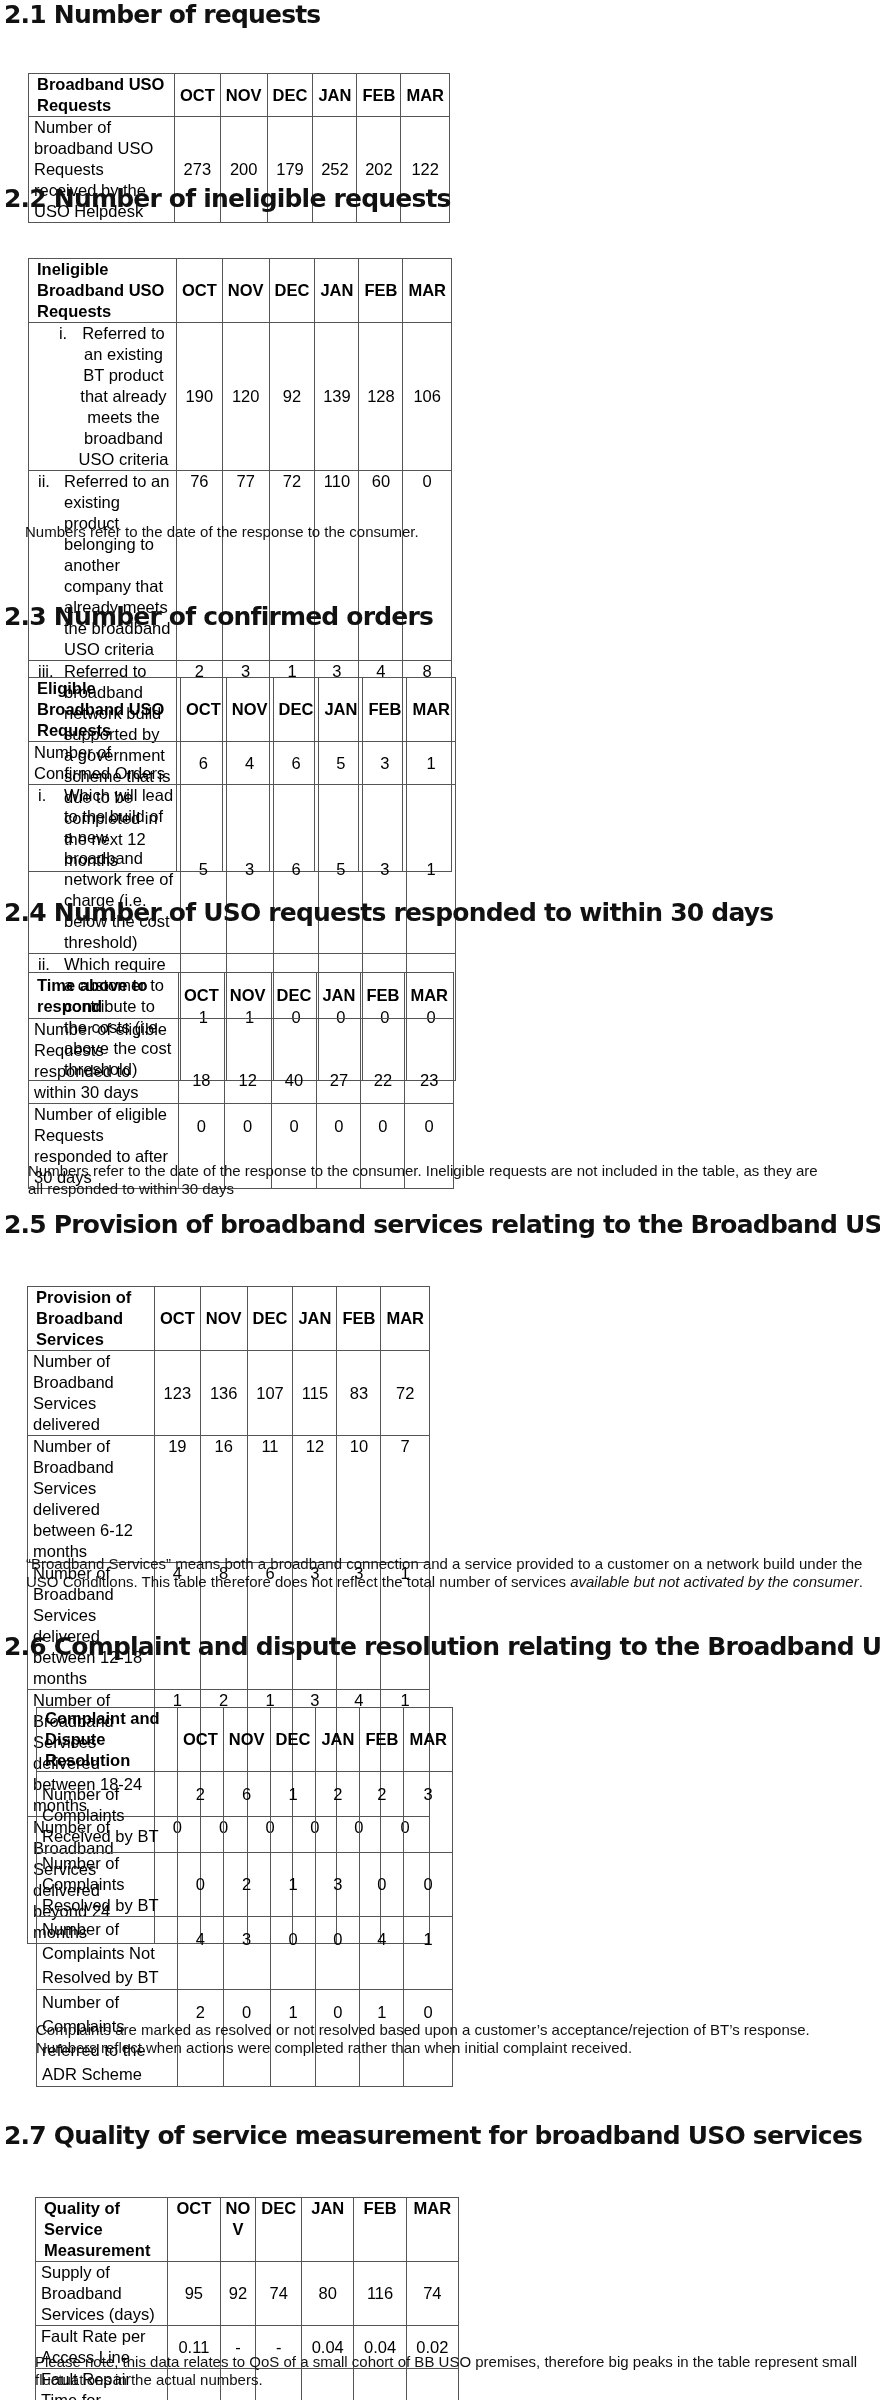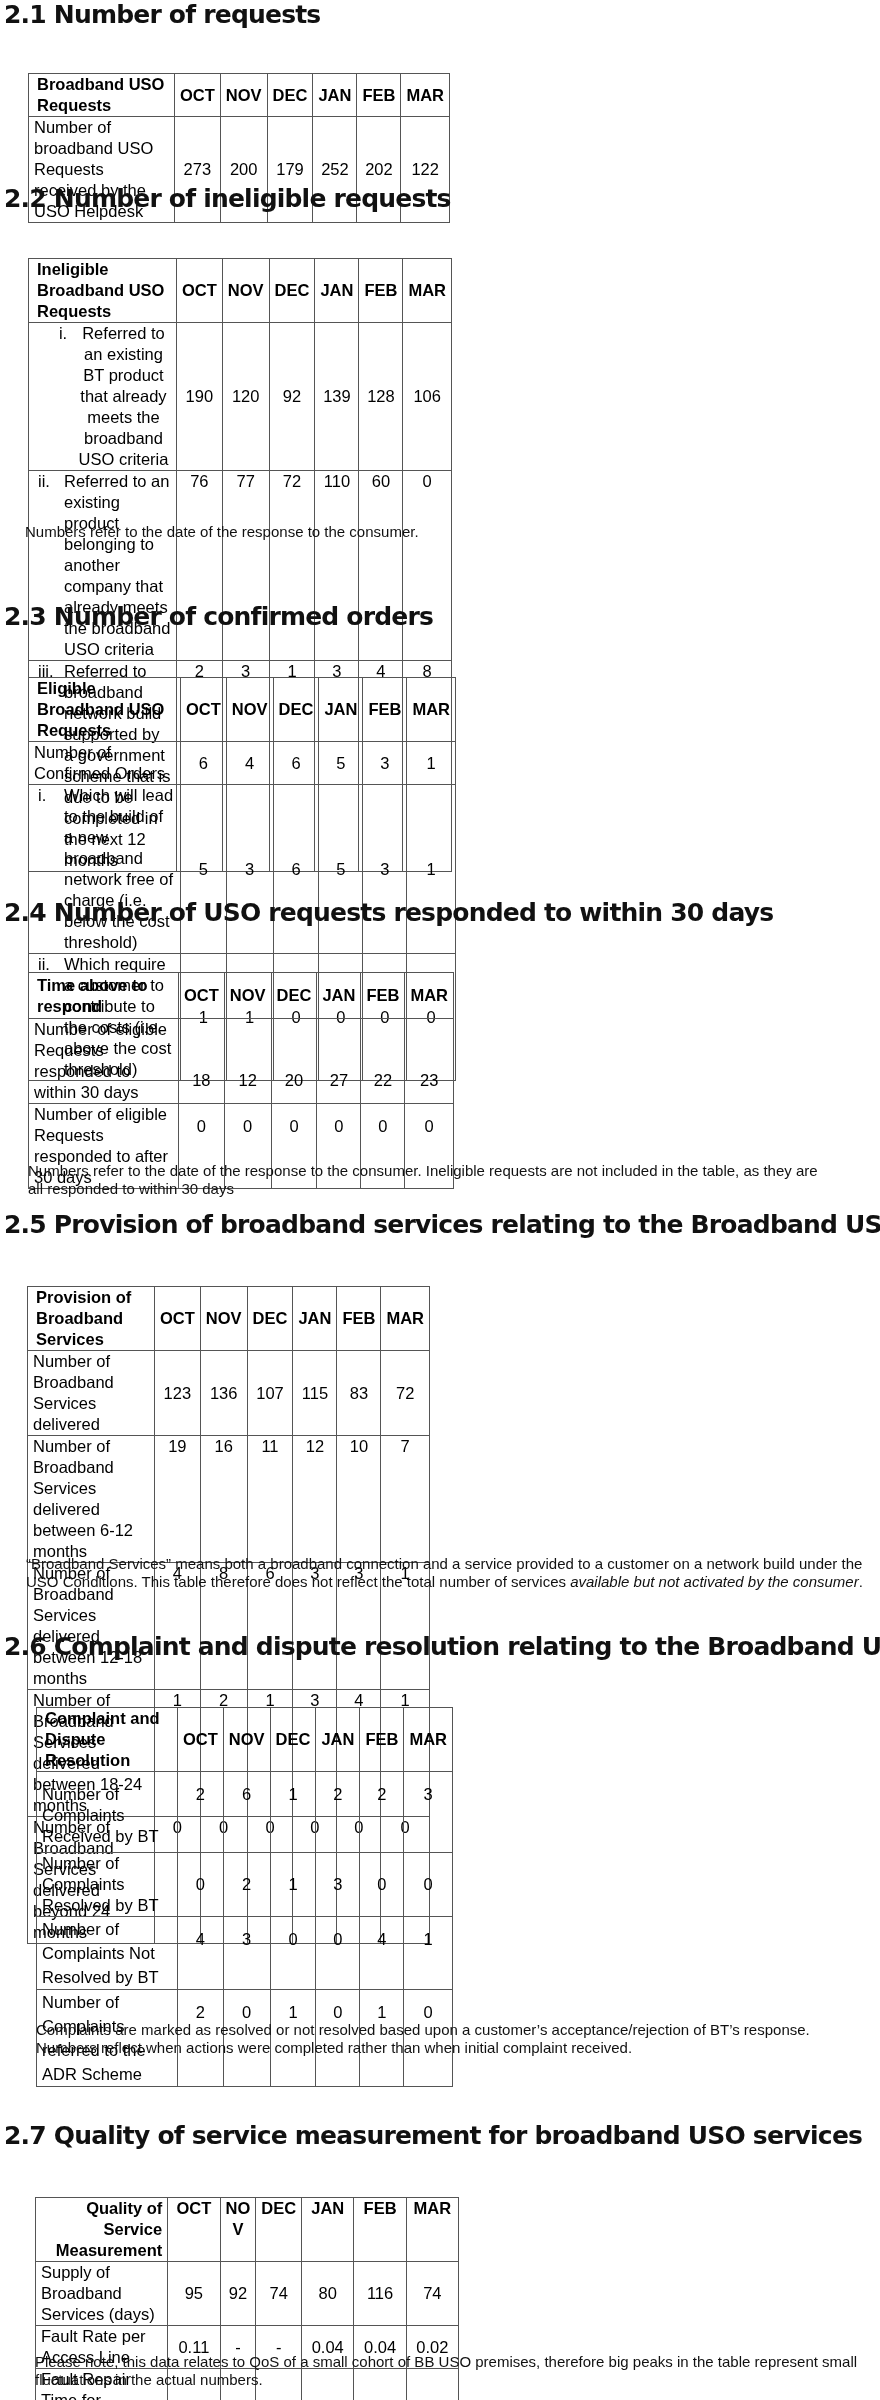--- a/index.html
+++ b/index.html
@@ -165,21 +165,21 @@
     <th>NOV</th>
     <th>DEC</th>
     <th>JAN</th>
     <th>FEB</th>
     <th>MAR</th>
   </tr>
   <tr style="height:71px;">
     <td class="lbl">Number of eligible Requests responded to within 30 days</td>
     <td class="num" style="vertical-align:bottom; padding-bottom:12px;">18</td>
     <td class="num" style="vertical-align:bottom; padding-bottom:12px;">12</td>
-    <td class="num" style="vertical-align:bottom; padding-bottom:12px;">20</td>
+    <td class="num" style="vertical-align:bottom; padding-bottom:12px;">40</td>
     <td class="num" style="vertical-align:bottom; padding-bottom:12px;">27</td>
     <td class="num" style="vertical-align:bottom; padding-bottom:12px;">22</td>
     <td class="num" style="vertical-align:bottom; padding-bottom:12px;">23</td>
   </tr>
   <tr style="height:70px;">
     <td class="lbl">Number of eligible Requests responded to after 30 days</td>
     <td class="num top" style="padding-top:12px;">0</td>
     <td class="num top" style="padding-top:12px;">0</td>
     <td class="num top" style="padding-top:12px;">0</td>
     <td class="num top" style="padding-top:12px;">0</td>
@@ -303,21 +303,21 @@
   </table>
 <div class="note" style="left:36px; top:2021px; width:840px;">
   <div>Complaints are marked as resolved or not resolved based upon a customer’s acceptance/rejection of BT’s response.</div>
   <div>Numbers reflect when actions were completed rather than when initial complaint received.</div>
 </div>
 
 <h2 class="h" style="top:2121px;">2.7 Quality of service measurement for broadband USO services</h2>
 <table style="left:35px; top:2197px; width:424px;">
   <tbody>
       <tr style="height:44px;">
-    <th class="lbl" style="width:170px; vertical-align:top;text-align:right;">Quality of Service Measurement</th>
+    <th class="lbl" style="width:170px; vertical-align:top;">Quality of Service Measurement</th>
     <th style="vertical-align:top;">OCT</th>
     <th style="vertical-align:top; width:20px;">NO V</th>
     <th style="vertical-align:top;">DEC</th>
     <th style="vertical-align:top;">JAN</th>
     <th style="vertical-align:top;">FEB</th>
     <th style="vertical-align:top;">MAR</th>
   </tr>
   <tr style="height:44px;">
     <td class="lbl">Supply of Broadband Services (days)</td>
     <td class="num">95</td>

